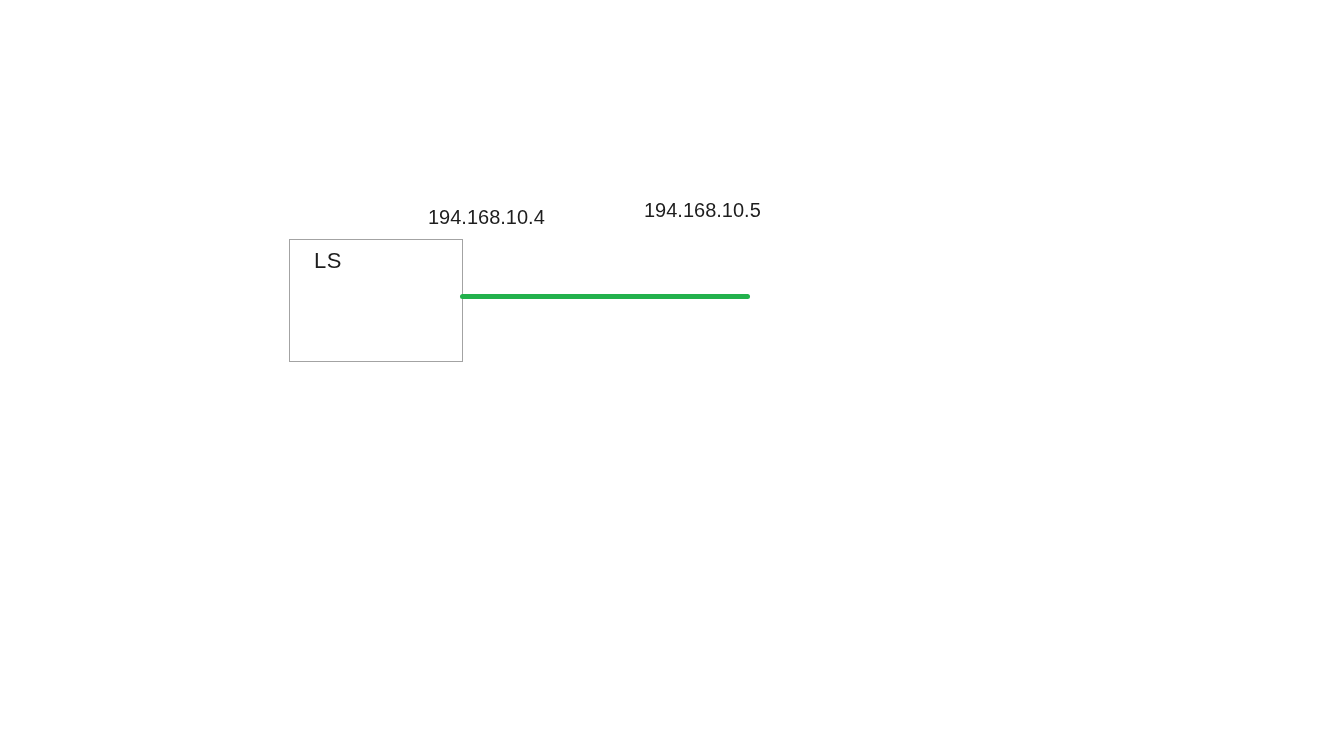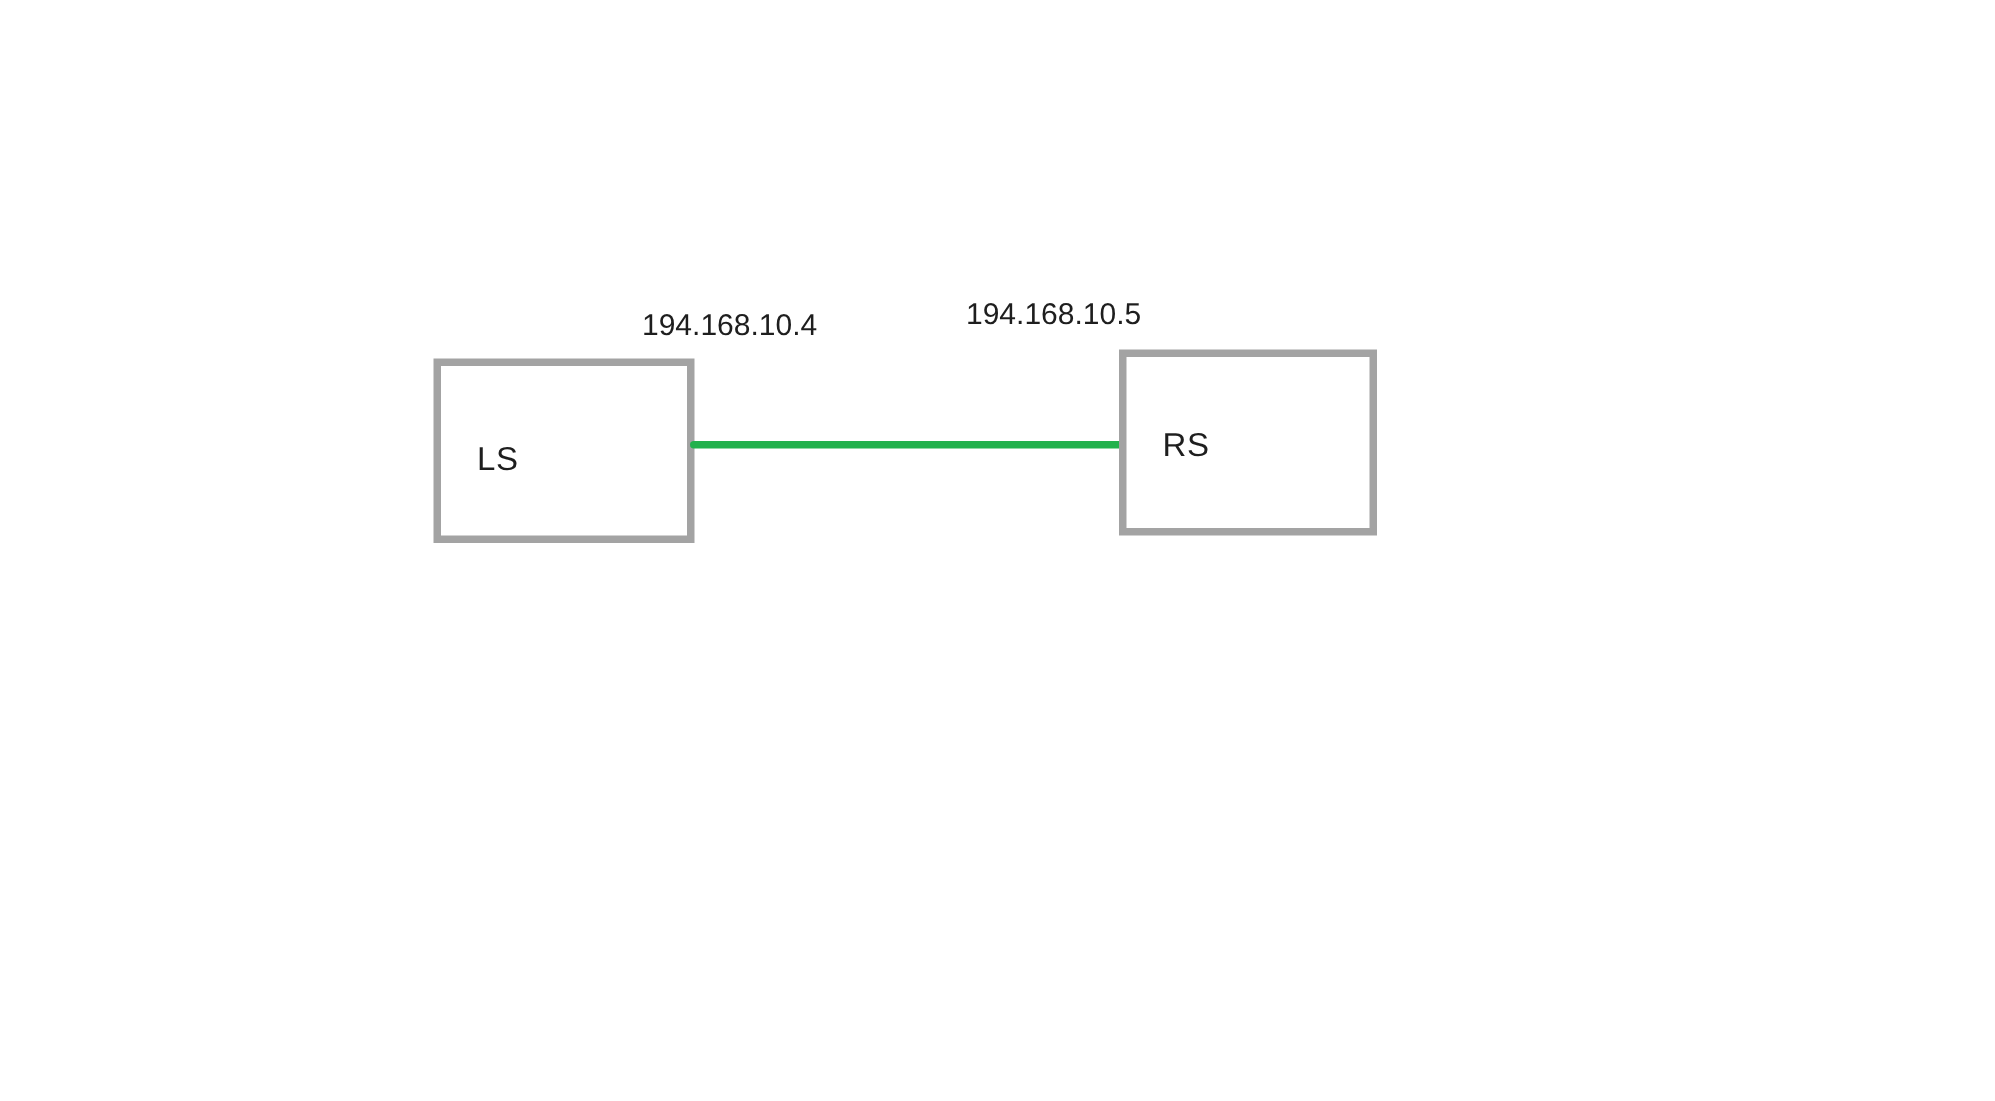--- a/index.html
+++ b/index.html
@@ -12,25 +12,24 @@
     width: 1330px;
     height: 734px;
     background: #ffffff;
     font-family: "Liberation Sans", sans-serif;
     color: #1e1e1e;
     overflow: hidden;
     margin-left: 16px;
   }
   .node {
     position: absolute;
-    border: 5px solid #a3a3a3;
+    border: 1px solid #a3a3a3;
     background: #ffffff;
     box-sizing: border-box;
     display: flex;
-    align-items: center;
   }
   .node-ls {
     left: 273px;
     top: 239px;
     width: 174px;
     height: 123px;
   }
   .node-rs {
     left: 730px;
     top: 233px;
@@ -78,17 +77,14 @@
   <div class="ip-label ip-left" data-bind="nodes.0.ip">194.168.10.4</div>
 
   <div class="ip-label ip-right" data-bind="nodes.1.ip">194.168.10.5</div>
 
   <div class="node node-ls">
     <span class="node-label" data-bind="nodes.0.label">LS</span>
   </div>
 
   <div class="link-line" data-bind-style="background:link.color" style="background: rgb(34, 177, 76);"></div>
 
-  <div class="node node-rs">
-    <span class="node-label" data-bind="nodes.1.label">RS</span>
-  </div>
 
 </div>
 
 </body></html>

